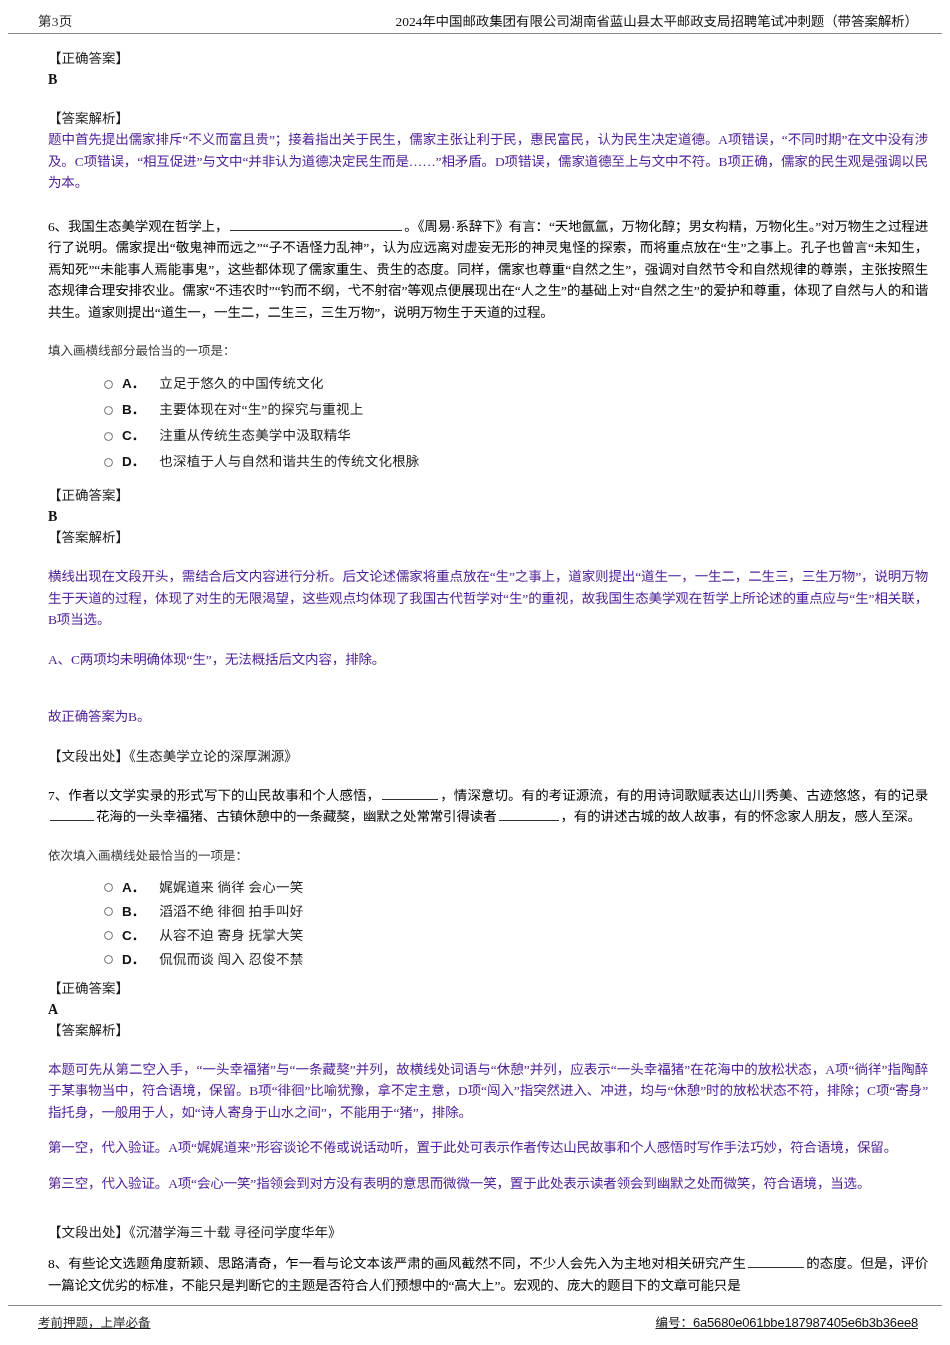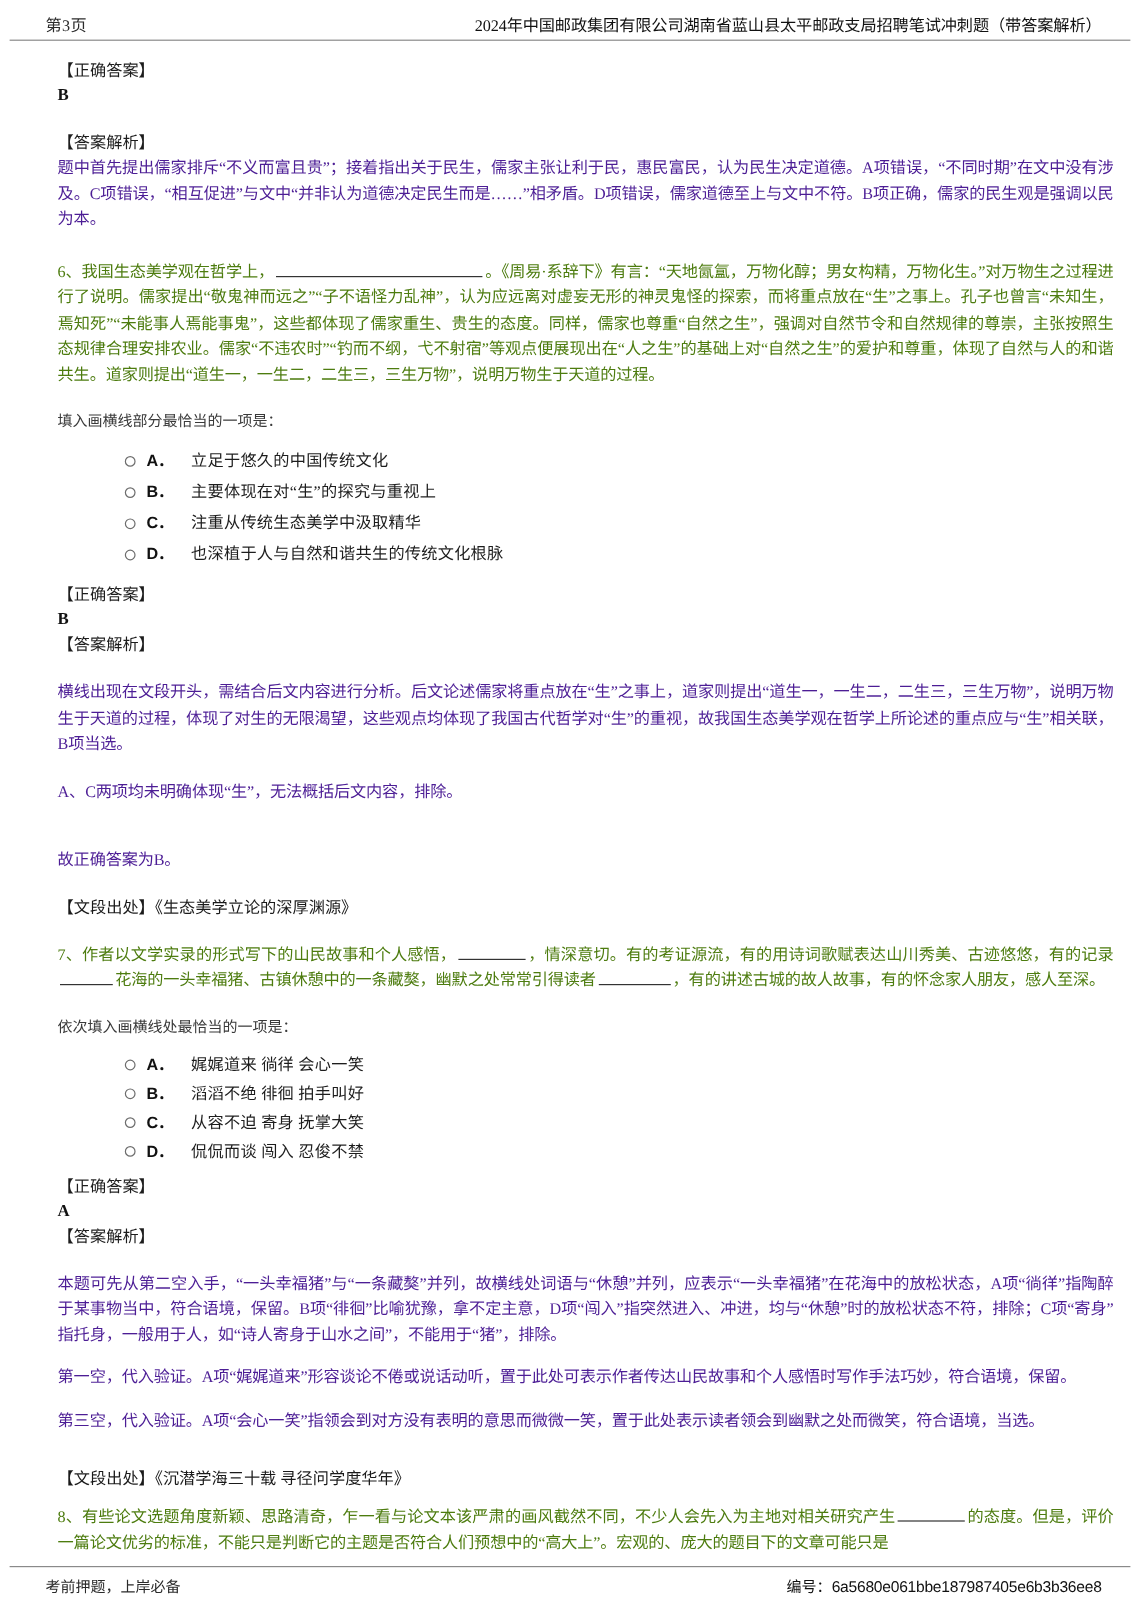--- a/index.html
+++ b/index.html
@@ -80,21 +80,21 @@
   }
   .spacer-6  { height: 6px; }
   .spacer-10 { height: 10px; }
   .spacer-14 { height: 14px; }
   .spacer-18 { height: 18px; }
   .spacer-22 { height: 22px; }
 
   .stem {
     font-size: 13.5px;
     line-height: 21.5px;
-    color: #4d7c0f;
+    color: #000000;
     text-align: justify;
     text-justify: inter-ideograph;
     letter-spacing: -0.15px;
     margin: 0;
   }
   .prompt {
     font-size: 12.5px;
     line-height: 20px;
     color: #3a3a3a;
     margin: 0;
@@ -155,20 +155,21 @@
     position: absolute;
     left: 8px;
     right: 8px;
     bottom: 14px;
     display: flex;
     align-items: flex-start;
     justify-content: space-between;
     border-top: 1px solid #8a8a8a;
     padding: 6px 24px 0 30px;
     box-sizing: border-box;
+    text-decoration: underline;
   }
   .footer-left {
     font-size: 12.5px;
     color: #2b2b2b;
     white-space: nowrap;
   }
   .footer-right {
     font-size: 12.5px;
     color: #111;
     white-space: nowrap;

